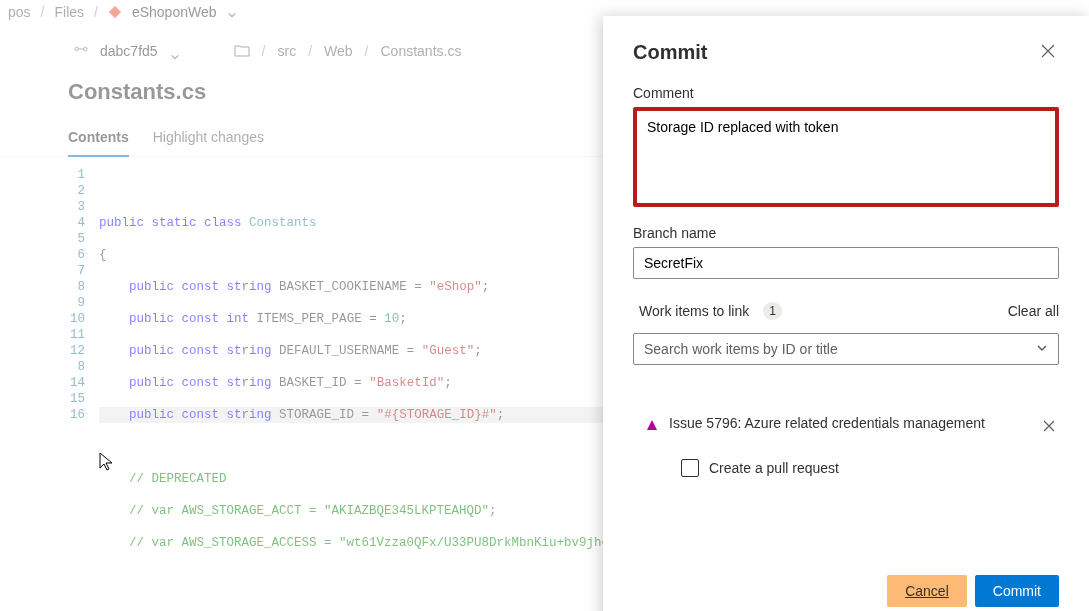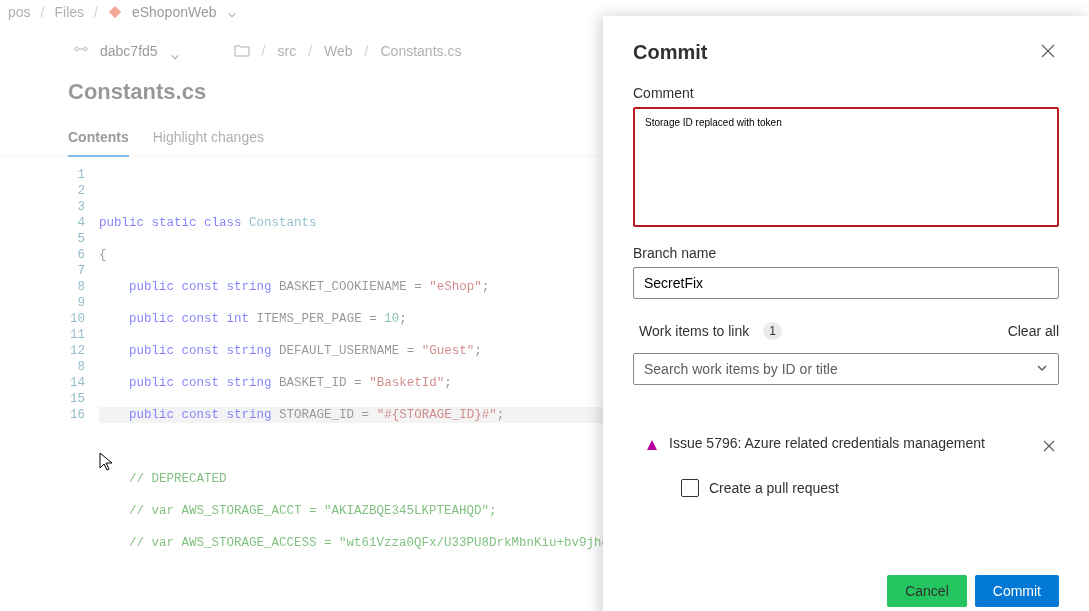--- a/index.html
+++ b/index.html
@@ -119,26 +119,26 @@
   display: flex;
   justify-content: space-between;
   align-items: center;
   margin-bottom: 20px;
 }
 .panel-title { font-size: 20px; font-weight: 600; }
 .close-x { cursor: pointer; padding: 4px; }
 .field-label { font-size: 14px; color: #323130; margin-bottom: 6px; }
 .comment-box {
   width: 100%;
-  height: 120px;
-  border: 2px solid #b91c1c;
+  height: 100px;
+  border: 4px solid #b91c1c;
   border-radius: 2px;
   padding: 8px 10px;
   font-family: inherit;
-  font-size: 10px;
+  font-size: 14px;
   resize: none;
   outline: none;
   margin-bottom: 18px;
 }
 .branch-input {
   width: 100%;
   height: 32px;
   border: 1px solid #8a8886;
   border-radius: 2px;
   padding: 0 10px;
@@ -216,21 +216,21 @@
   padding-top: 20px;
 }
 .btn {
   height: 32px;
   padding: 0 18px;
   font-size: 14px;
   border: none;
   border-radius: 2px;
   cursor: pointer;
 }
-.btn-secondary { background: #22c55e; color: #323130; }
+.btn-secondary { background: #fdba74; color: #323130; text-decoration: underline; }
 .btn-primary { background: #0078d4; color: #fff; }
 
 .cursor-arrow {
   position: absolute;
   left: 99px;
   top: 452px;
   pointer-events: none;
 }
 </style>
 </head>

